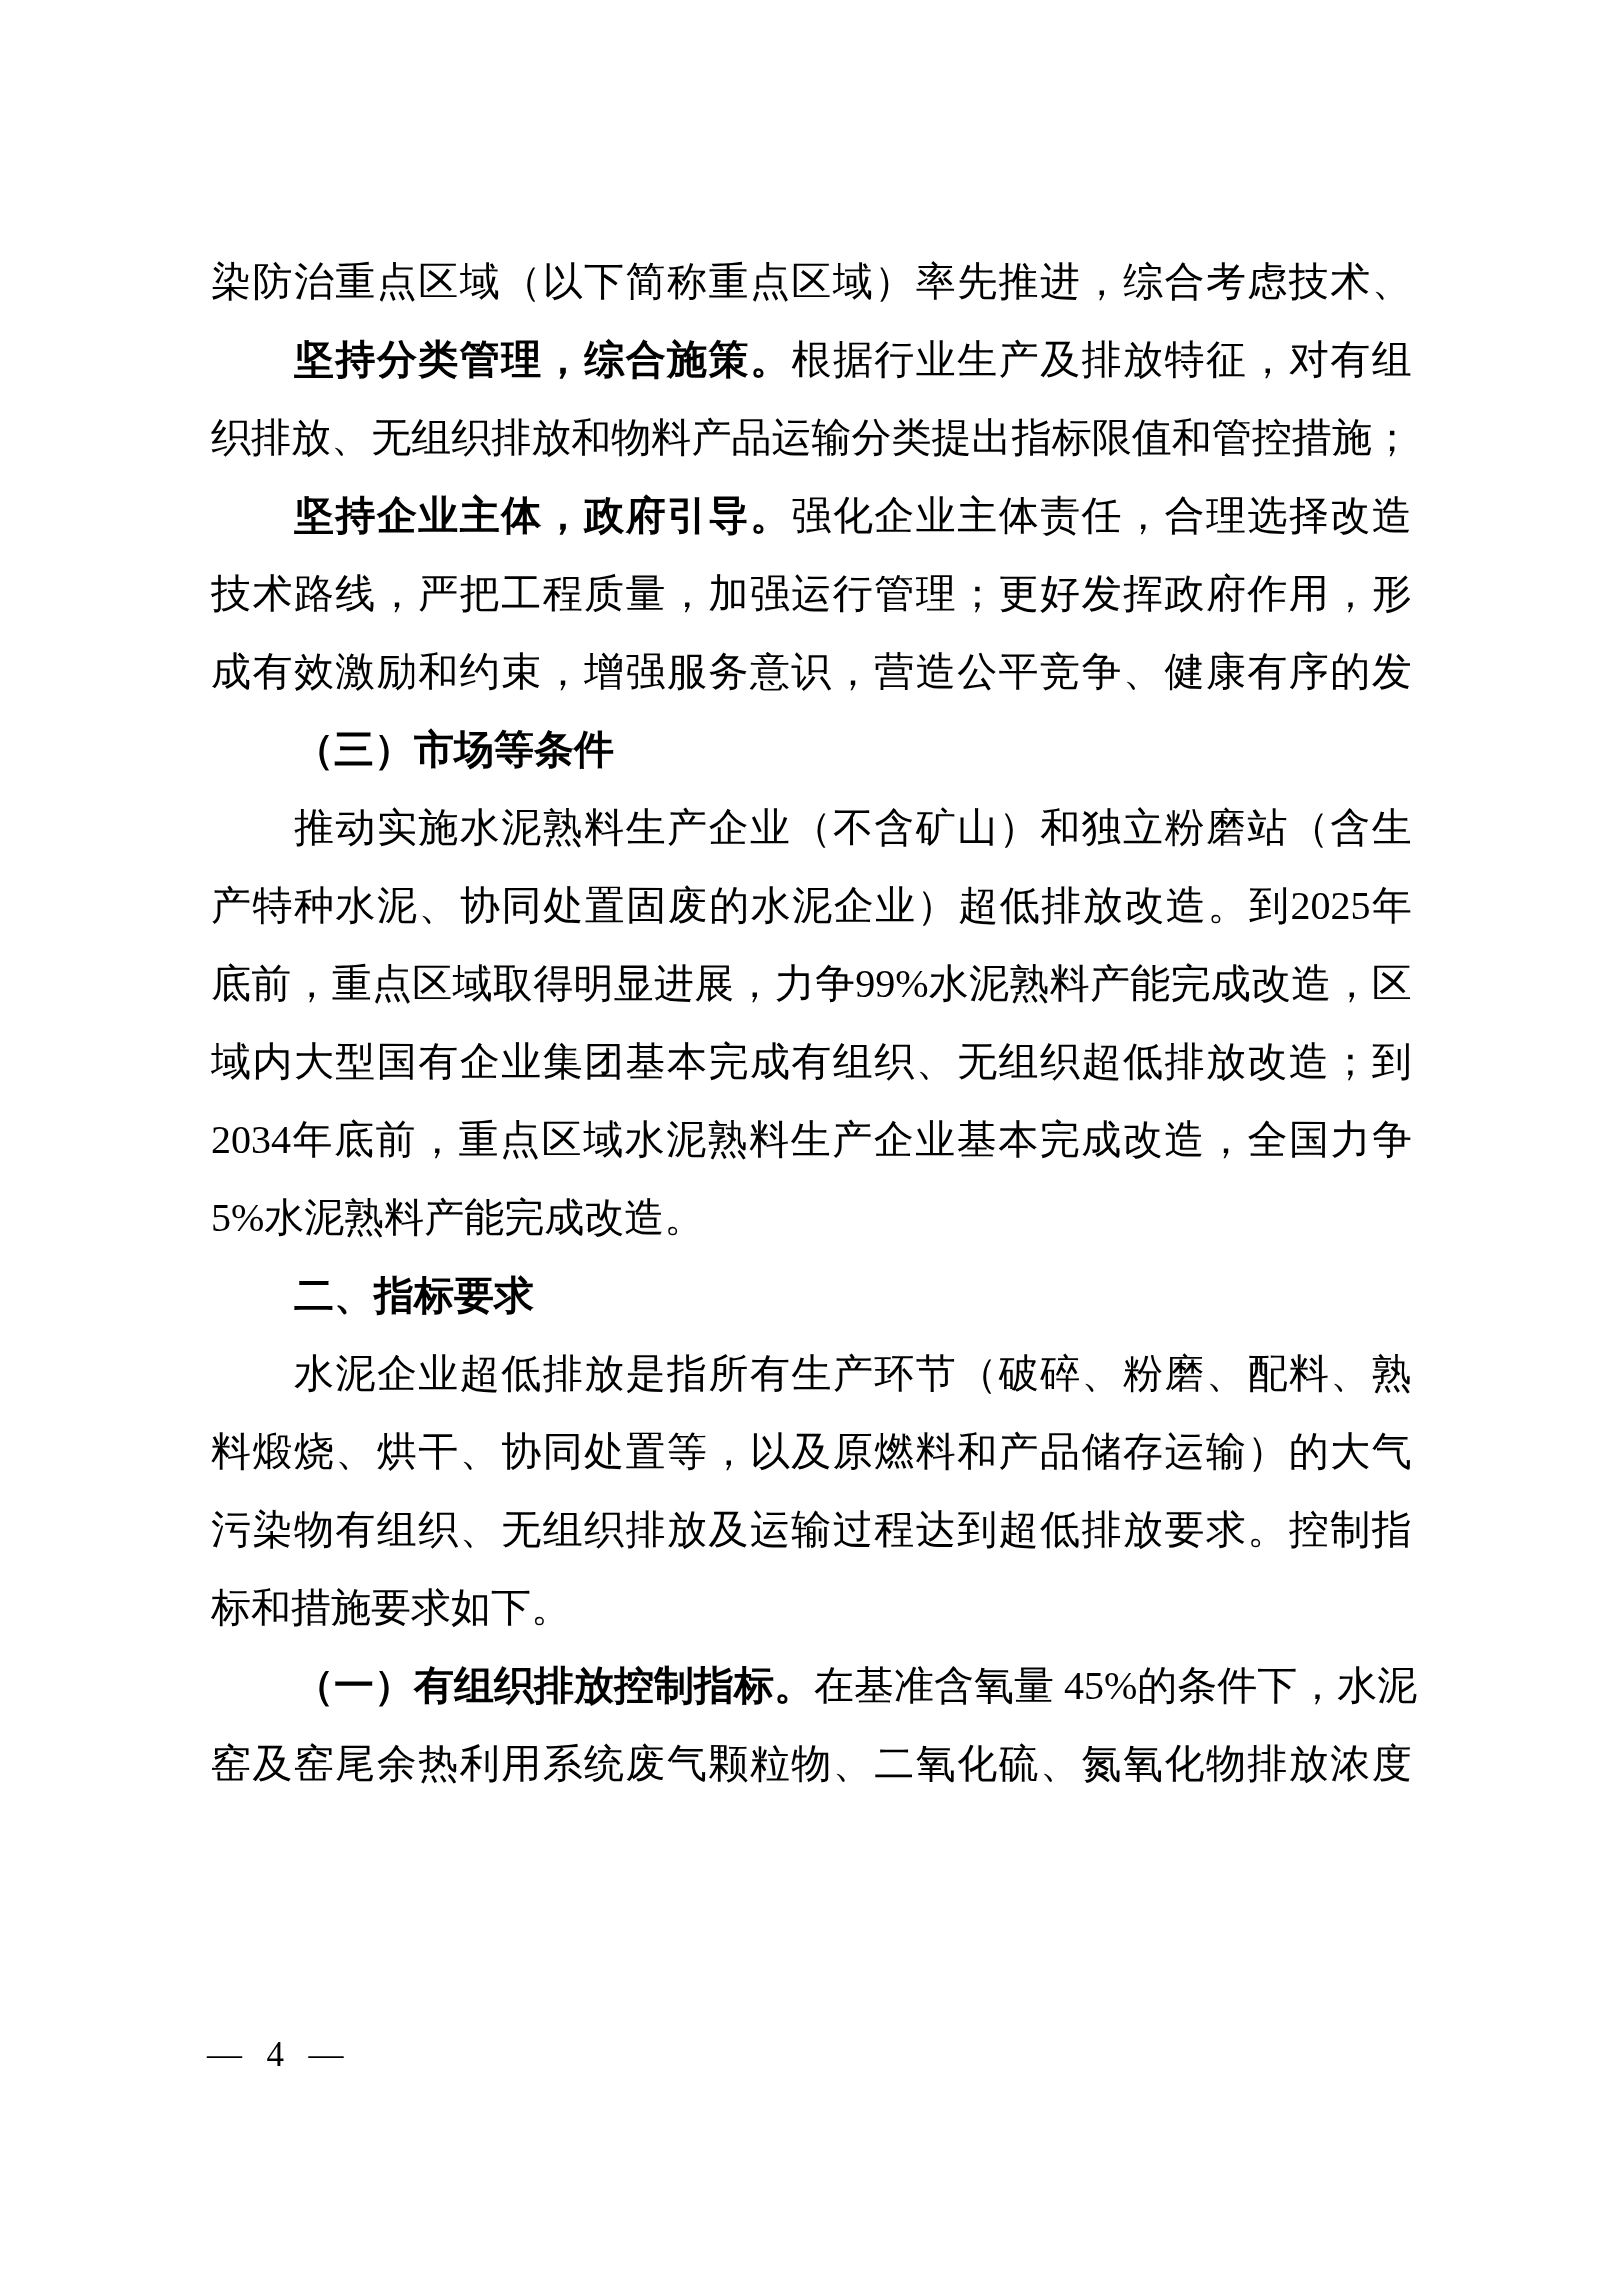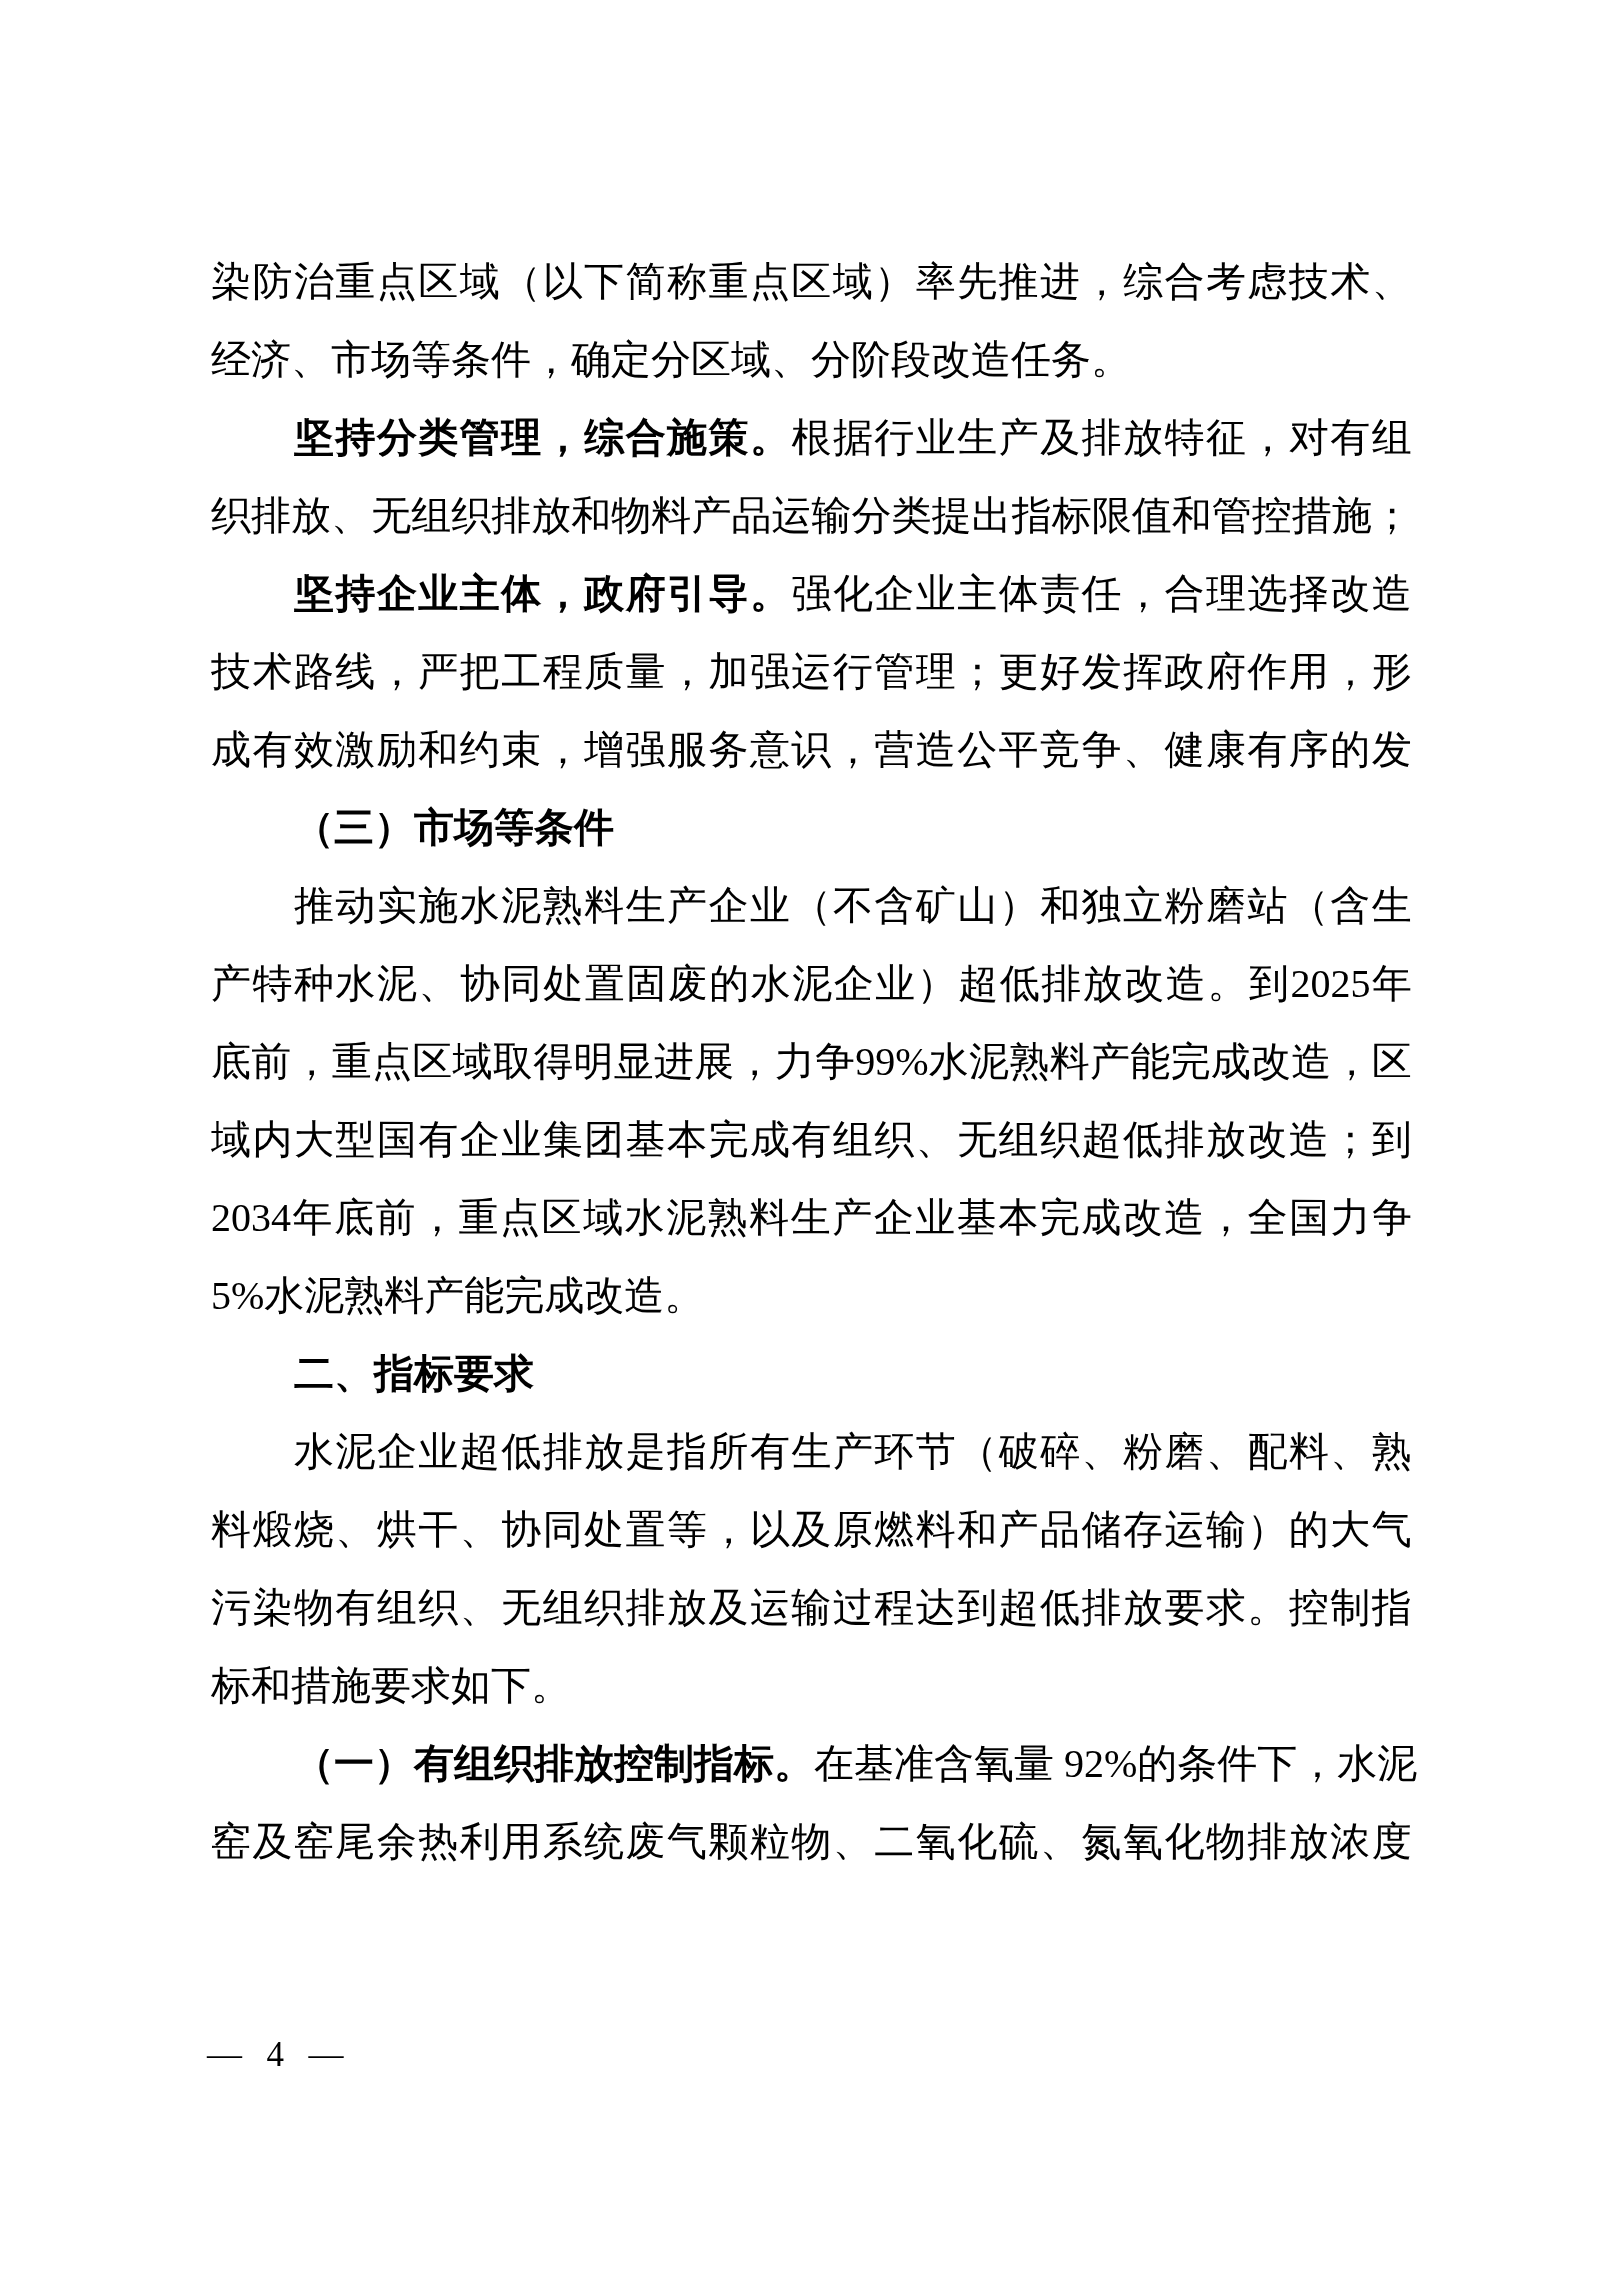--- a/index.html
+++ b/index.html
@@ -90,21 +90,20 @@
         <span>进</span>
         <span>，</span>
         <span>综</span>
         <span>合</span>
         <span>考</span>
         <span>虑</span>
         <span>技</span>
         <span>术</span>
         <span>、</span>
       </div>
-      <div class="line"><span>经济、市场等条件，确定分区域、分阶段改造任务。</span></div>
       <div class="line just indent">
         <span class="b">坚</span>
         <span class="b">持</span>
         <span class="b">分</span>
         <span class="b">类</span>
         <span class="b">管</span>
         <span class="b">理</span>
         <span class="b">，</span>
         <span class="b">综</span>
         <span class="b">合</span>
@@ -509,21 +508,21 @@
         <span class="b">制</span>
         <span class="b">指</span>
         <span class="b">标</span>
         <span class="b">。</span>
         <span>在</span>
         <span>基</span>
         <span>准</span>
         <span>含</span>
         <span>氧</span>
         <span>量</span>
-        <span> 92%</span>
+        <span> 45%</span>
         <span>的</span>
         <span>条</span>
         <span>件</span>
         <span>下</span>
         <span>，</span>
         <span>水</span>
         <span>泥</span>
       </div>
       <div class="line just">
         <span>窑</span>

